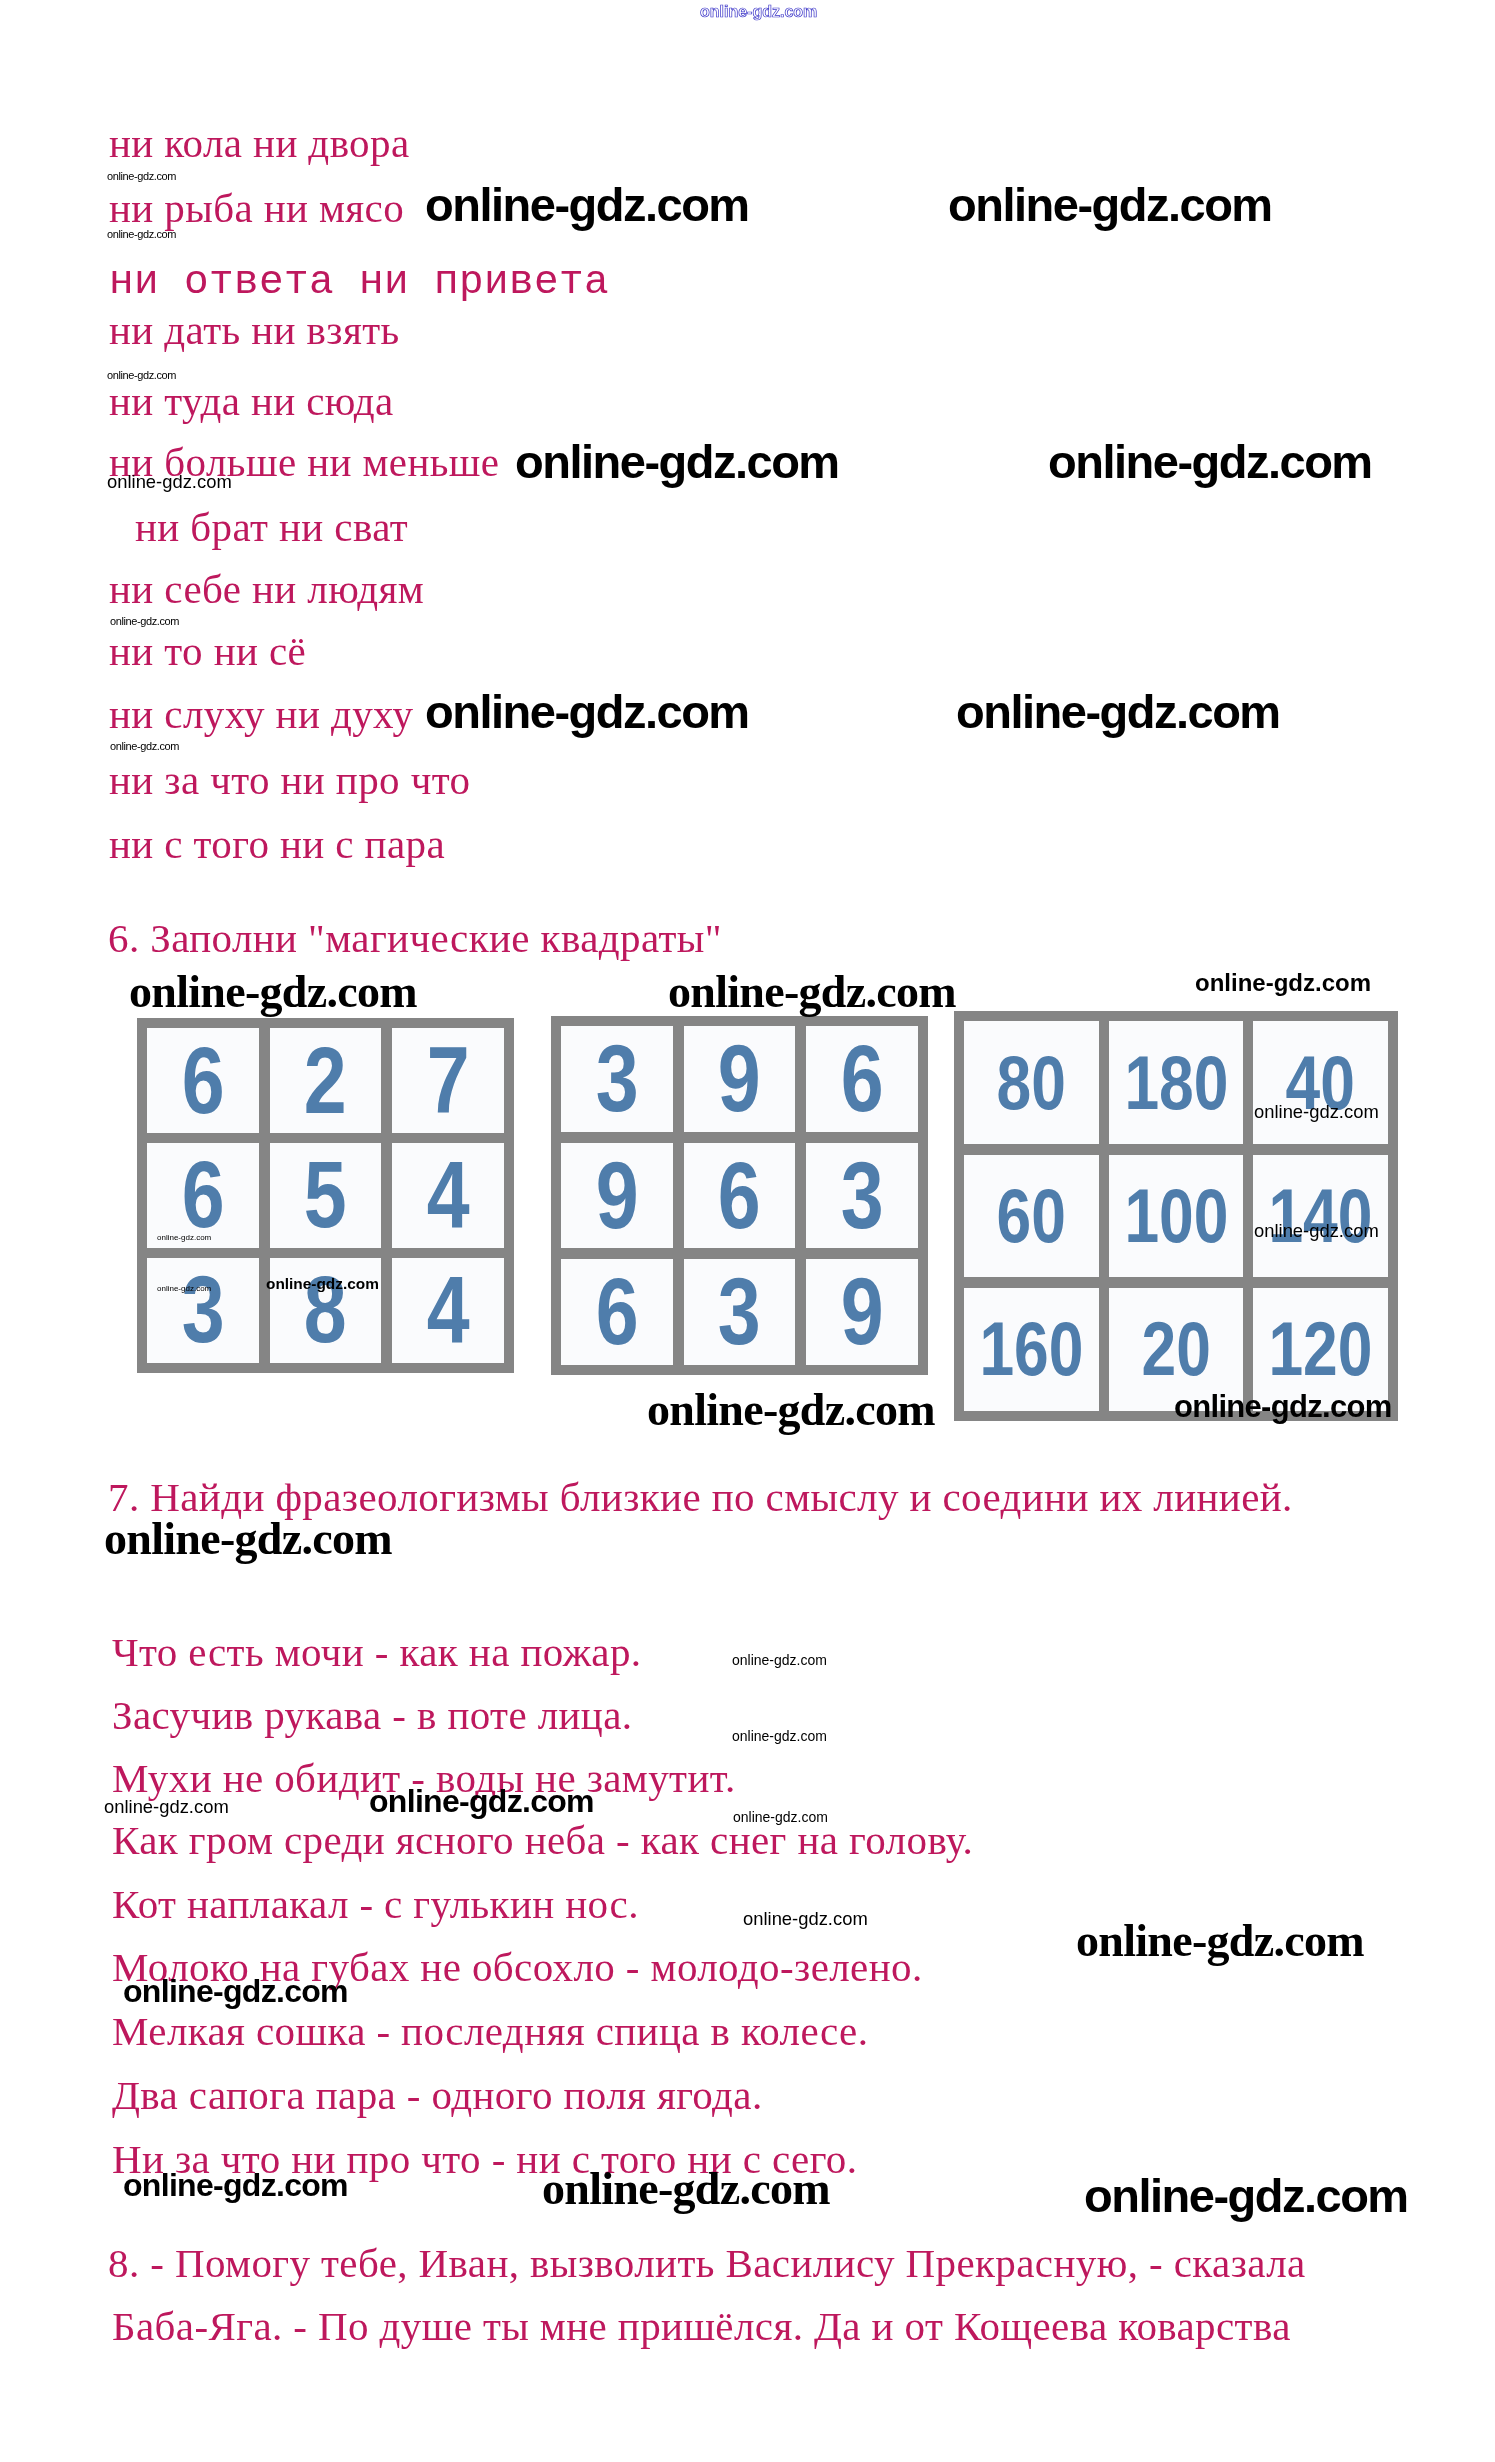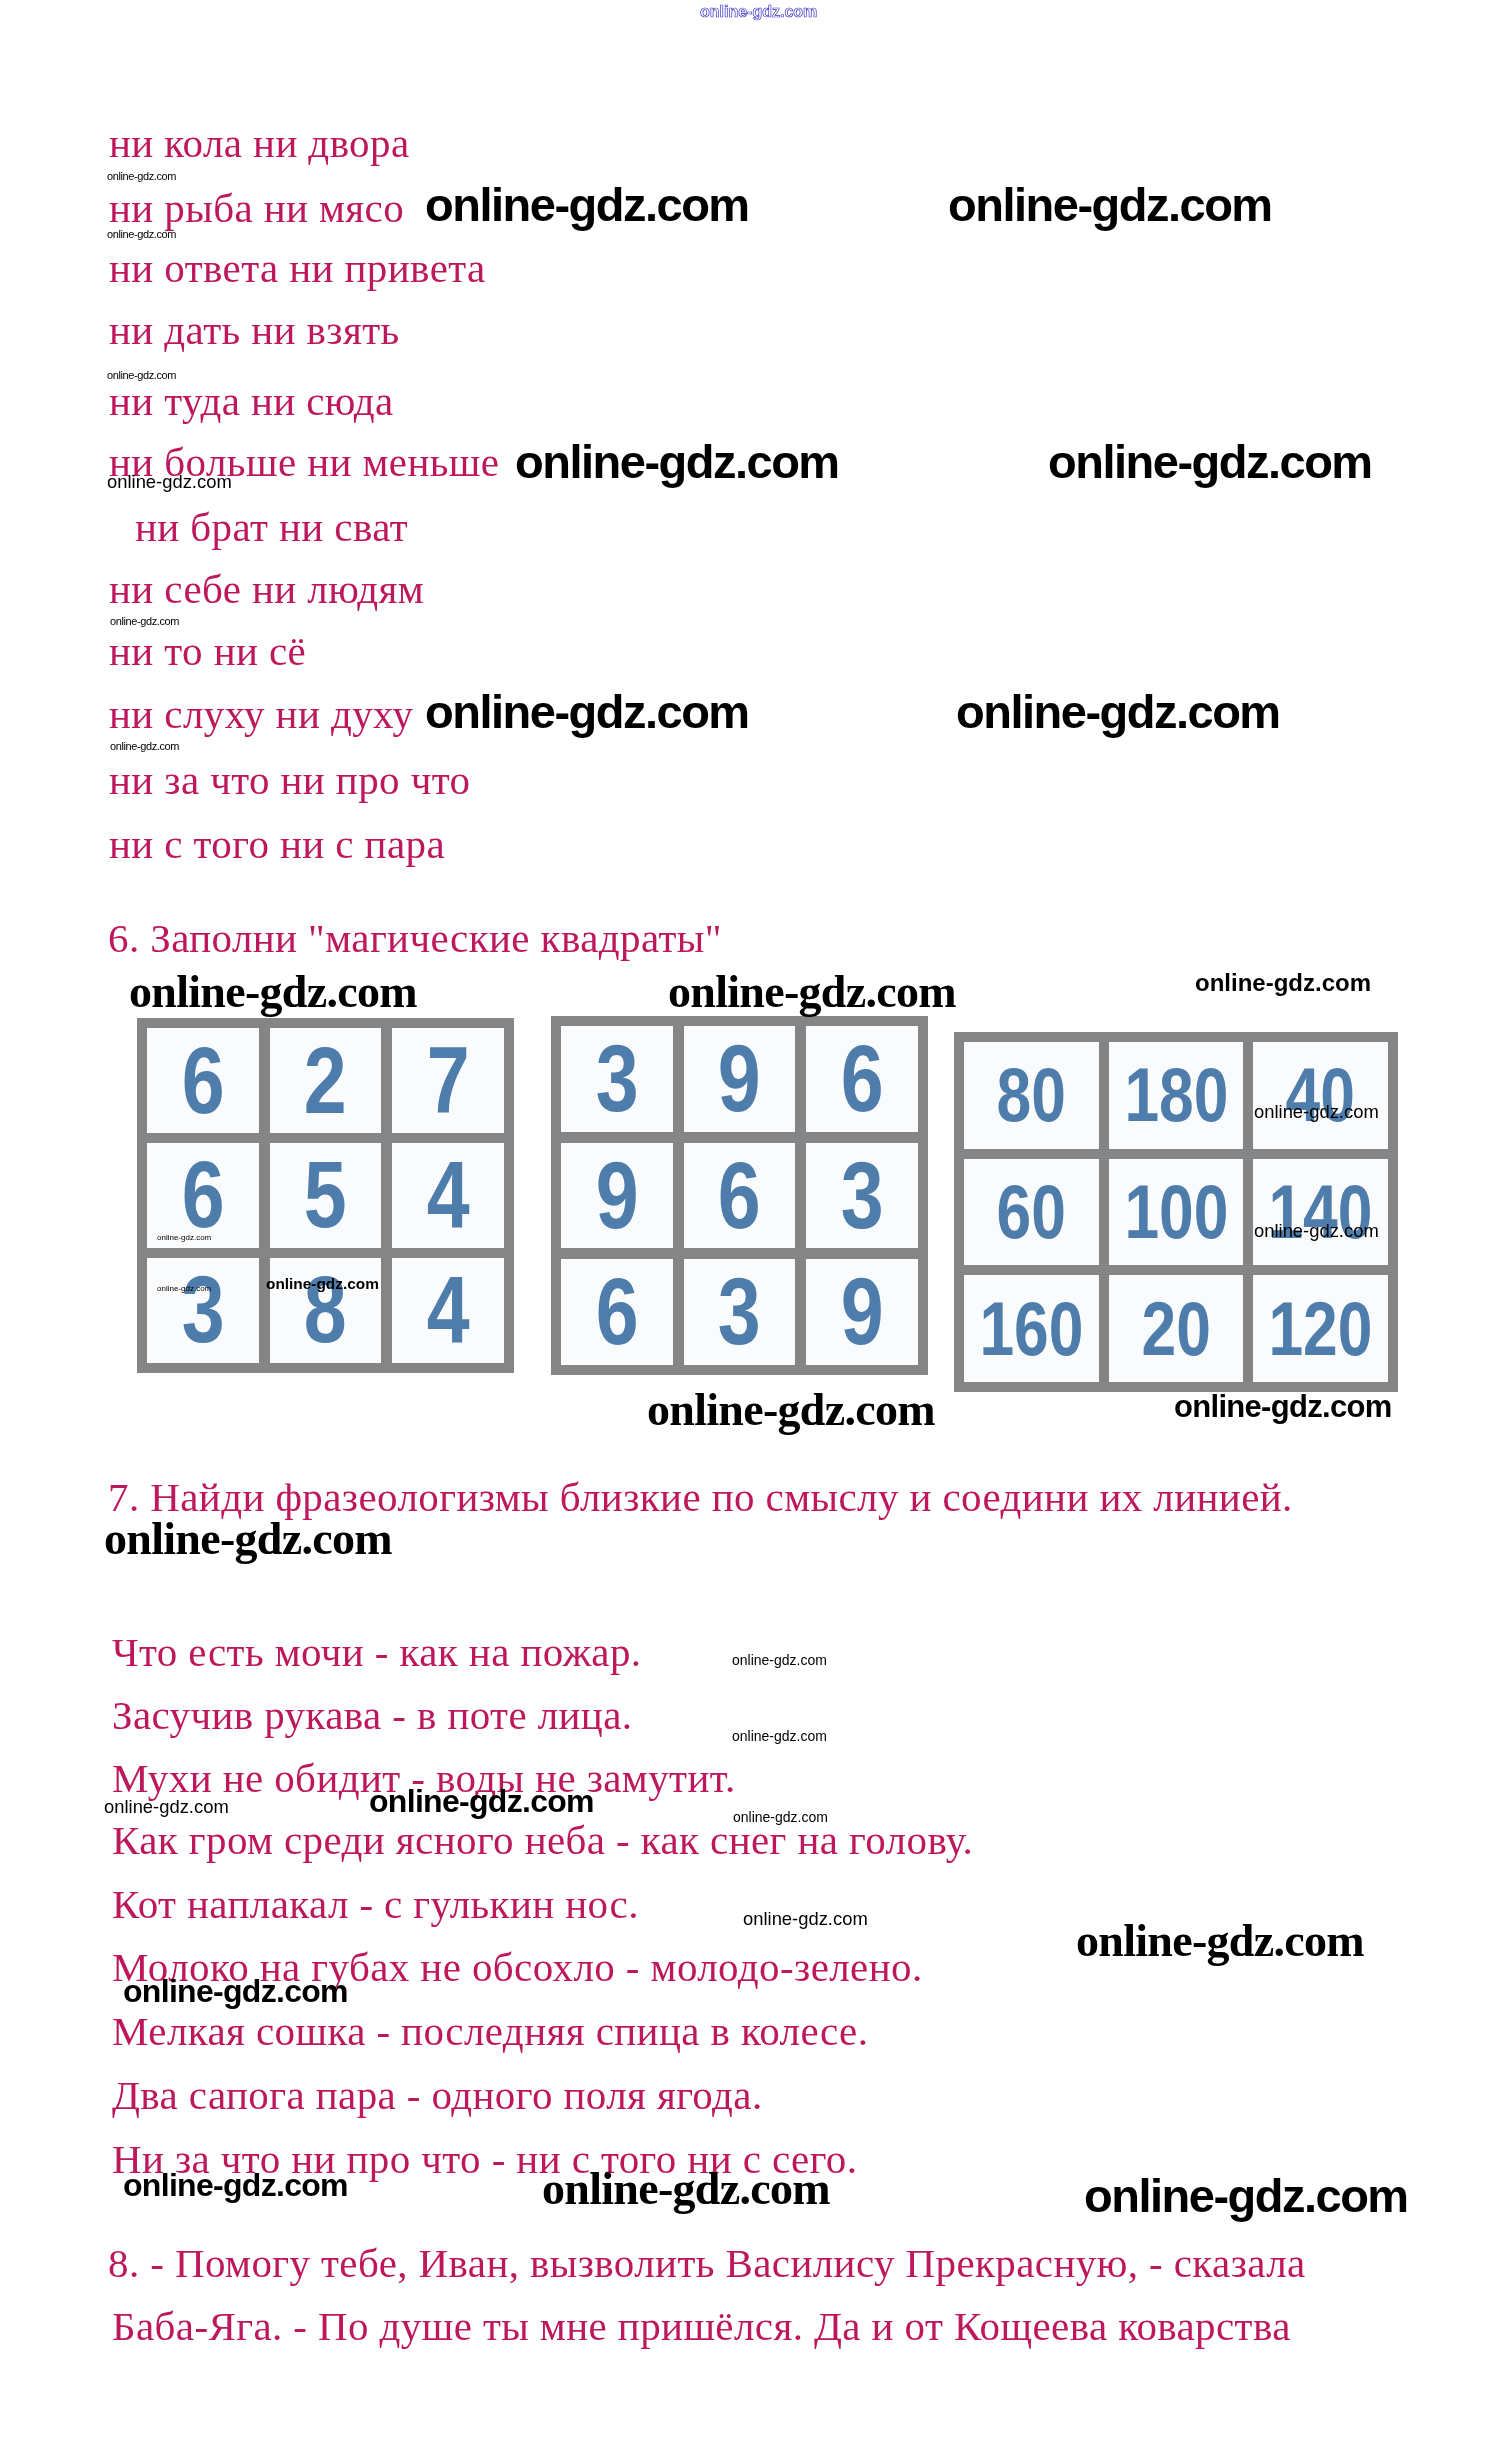--- a/index.html
+++ b/index.html
@@ -31,21 +31,21 @@
 </style>
 </head>
 <body>
 
 <div id="page">
 
   <div class="wm wmBlue" style="left:700px;top:4.4px;">online-gdz.com</div>
 
   <div class="t" style="left:109px;top:121px;">ни кола ни двора</div>
   <div class="t" style="left:109px;top:186px;">ни рыба ни мясо</div>
-  <div class="t" style="left:109px;top:246px;">ни ответа ни привета</div>
+  <div class="t" style="left:109px;top:260px;font-family:Liberation Mono, monospace;">ни ответа ни привета</div>
   <div class="t" style="left:109px;top:308px;">ни дать ни взять</div>
   <div class="t" style="left:109px;top:379px;">ни туда ни сюда</div>
   <div class="t" style="left:109px;top:440px;">ни больше ни меньше</div>
   <div class="t" style="left:109px;top:505px;margin-left:26px;">ни брат ни сват</div>
   <div class="t" style="left:109px;top:567px;">ни себе ни людям</div>
   <div class="t" style="left:109px;top:629px;">ни то ни сё</div>
   <div class="t" style="left:109px;top:692px;">ни слуху ни духу</div>
   <div class="t" style="left:109px;top:758px;">ни за что ни про что</div>
   <div class="t" style="left:109px;top:822px;">ни с того ни с пара</div>
 
@@ -121,21 +121,21 @@
         <span class="num num-lg">6</span>
       </div>
     <div class="cell">
         <span class="num num-lg">3</span>
       </div>
     <div class="cell">
         <span class="num num-lg">9</span>
       </div>
   </div>
 
-  <div class="square" style="left:954px;top:1032px;width:444px;height:360px;">
+  <div class="square" style="left:954px;top:1011px;width:444px;height:410px;">
     <div class="cell">
         <span class="num num-md">80</span>
       </div>
     <div class="cell">
         <span class="num num-md">180</span>
       </div>
     <div class="cell">
         <span class="num num-md">40</span>
       </div>
     <div class="cell">

